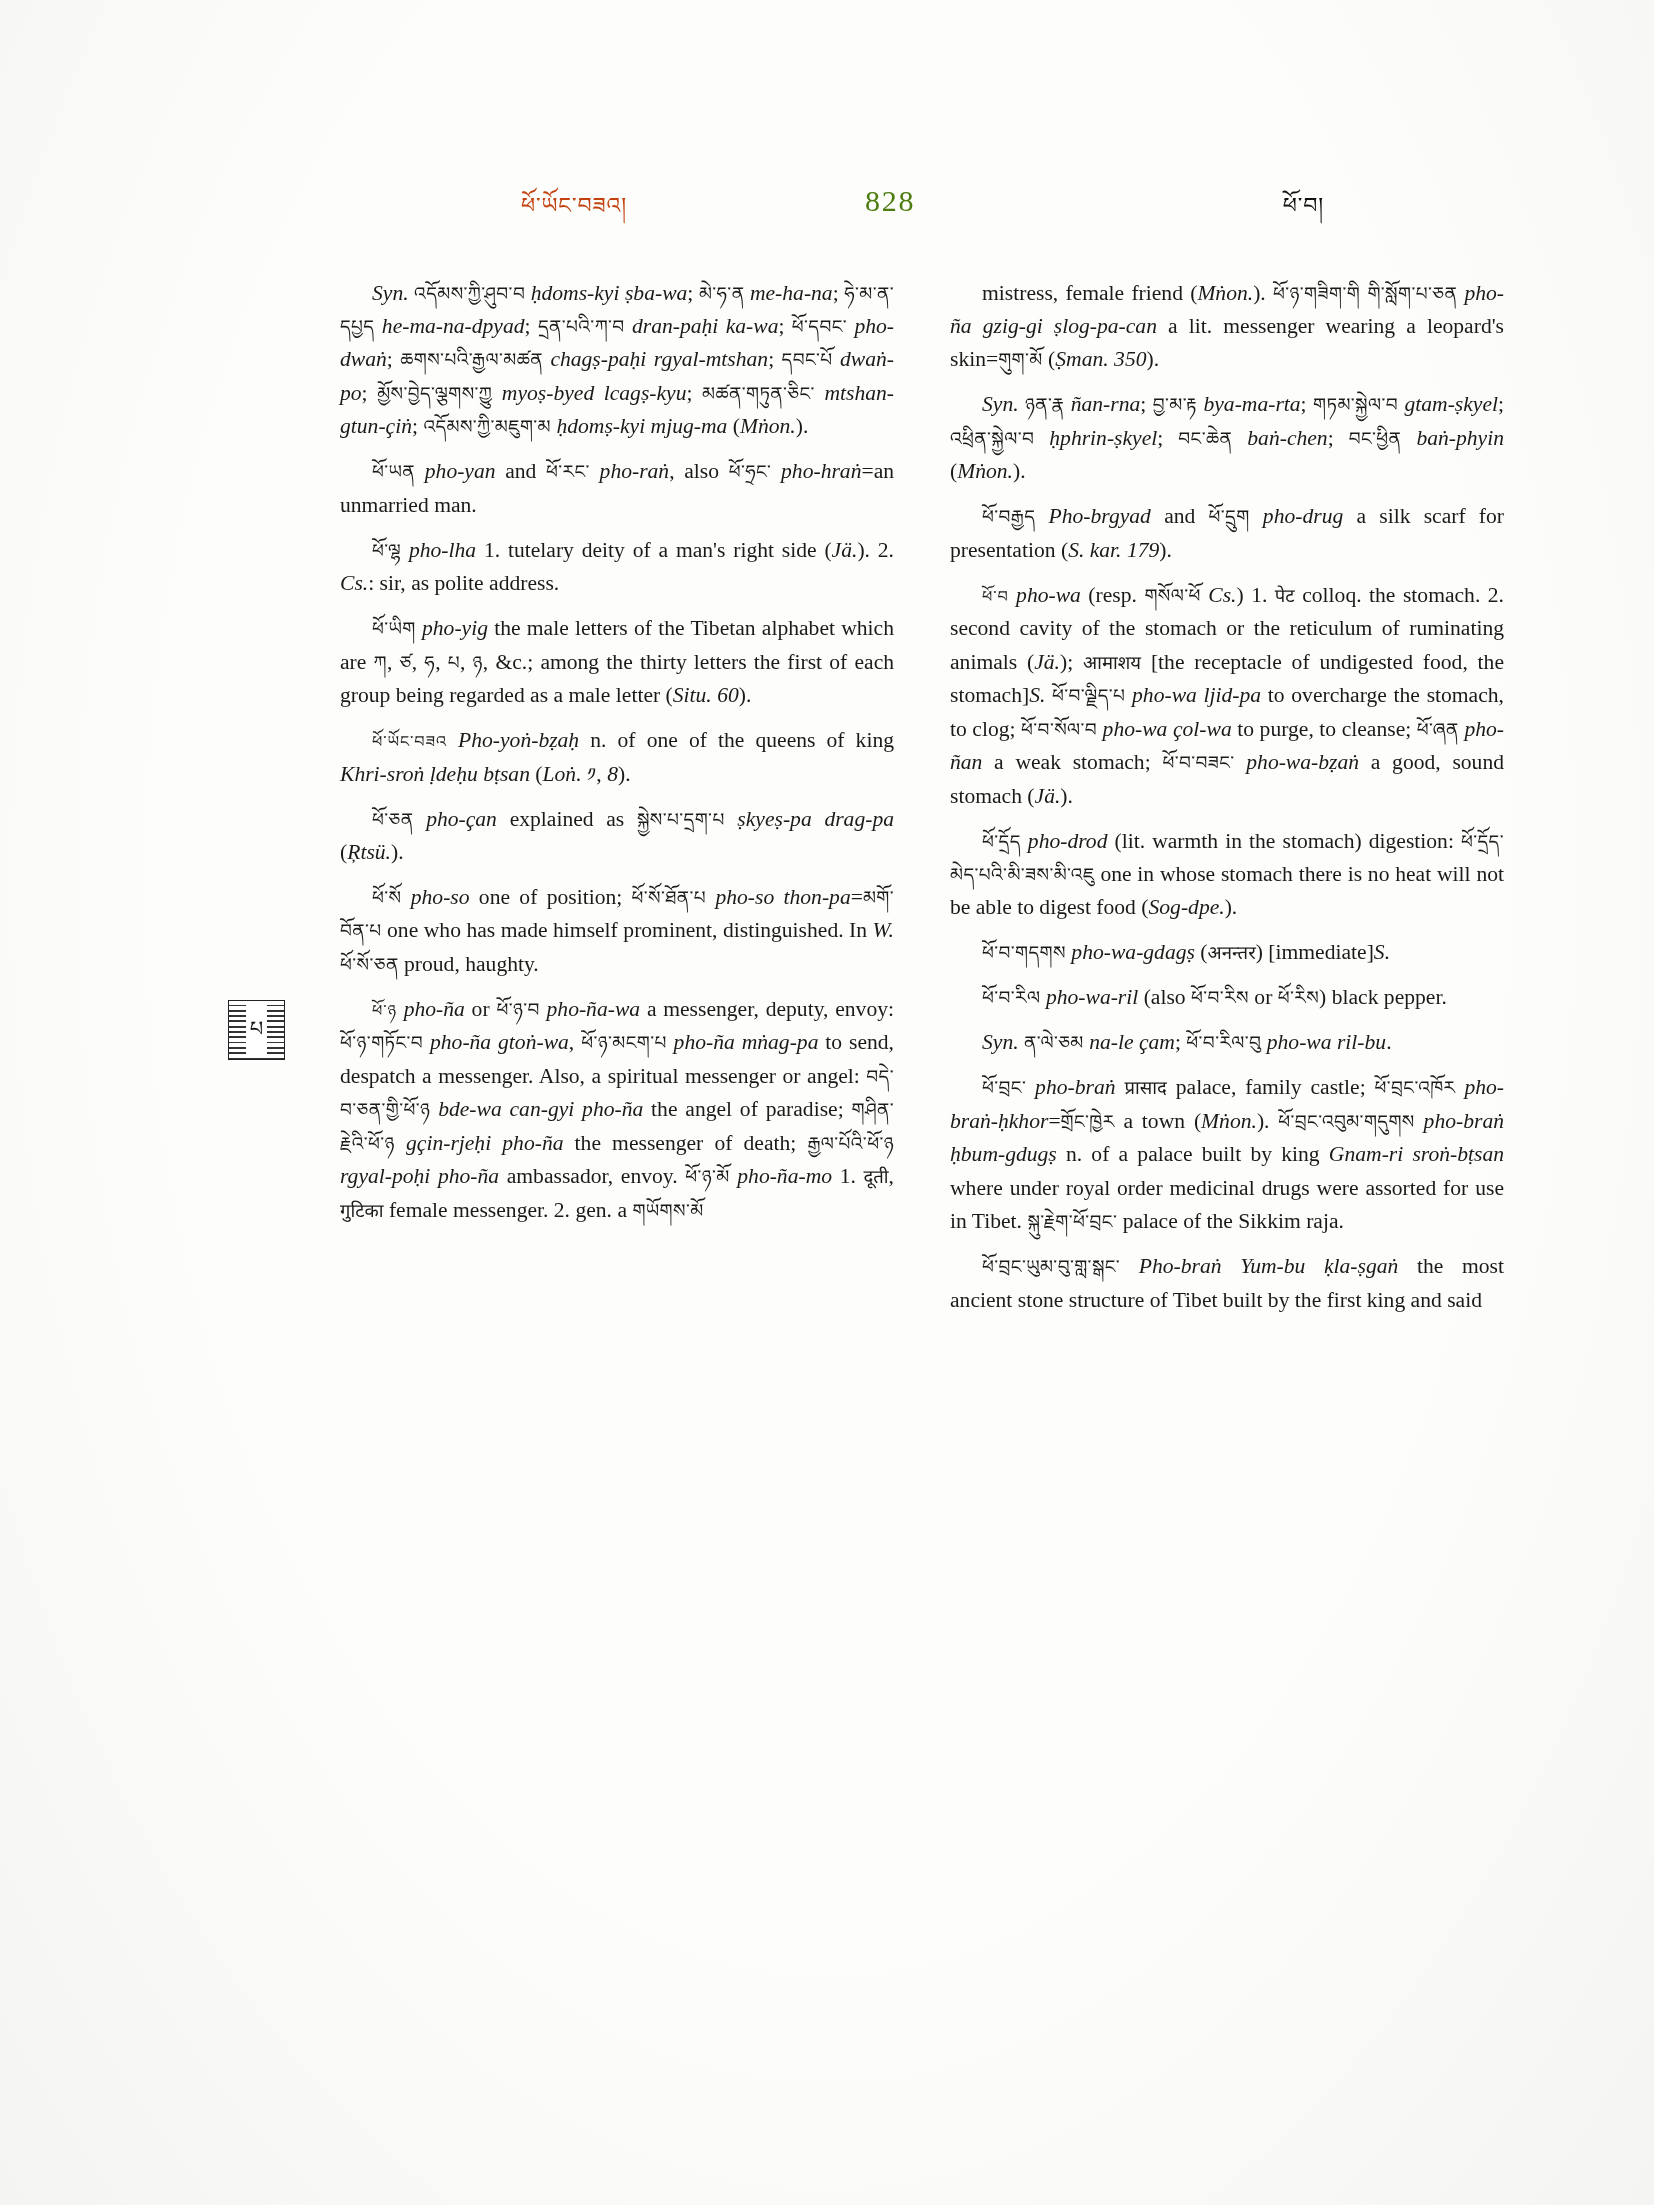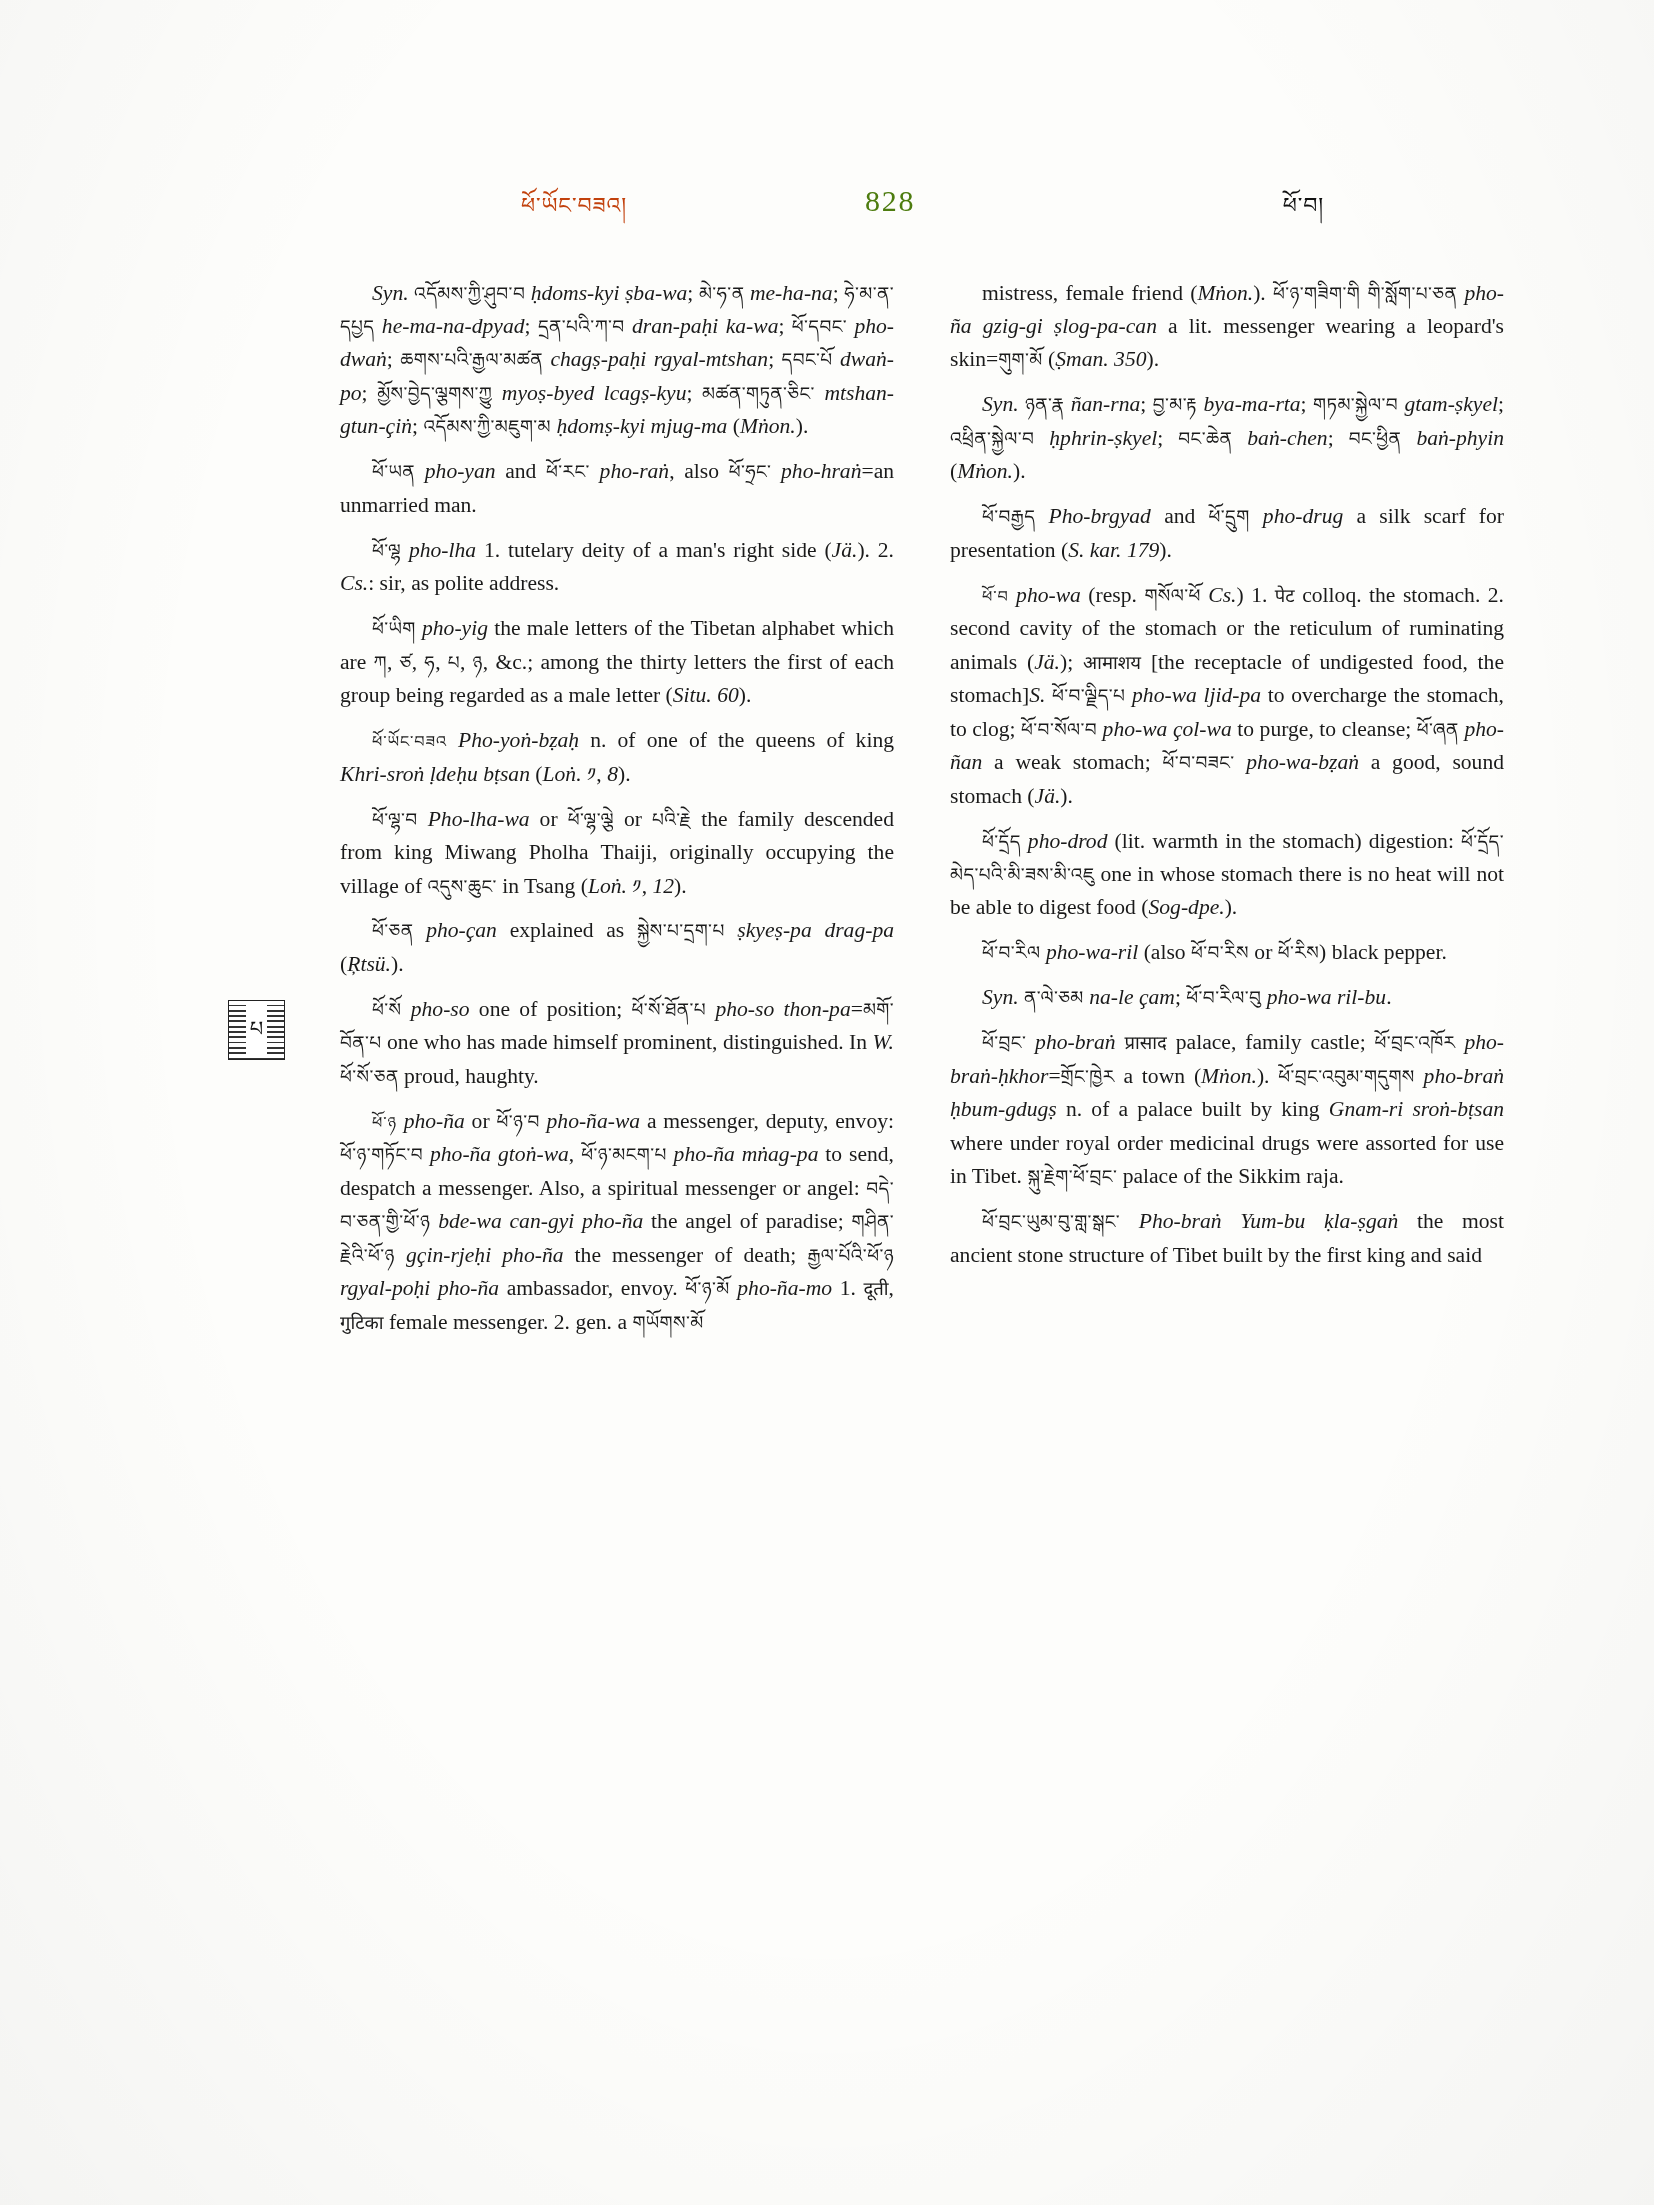--- a/index.html
+++ b/index.html
@@ -146,31 +146,31 @@
     <span>པ</span>
   </div>
 
   <div class="columns">
     <div class="col" id="col-left">
         <p class="lead"><span class="hw">Syn.</span> <span class="tib">འདོམས་ཀྱི་ཤུབ་བ</span> <i>ḥdoms-kyi ṣba-wa</i>; <span class="tib">མེ་ཧ་ན</span> <i>me-ha-na</i>; <span class="tib">ཧེ་མ་ན་དཔྱད</span> <i>he-ma-na-dpyad</i>; <span class="tib">དྲན་པའི་ཀ་བ</span> <i>dran-paḥi ka-wa</i>; <span class="tib">ཕོ་དབང་</span> <i>pho-dwaṅ</i>; <span class="tib">ཆགས་པའི་རྒྱལ་མཚན</span> <i>chagṣ-paḥi rgyal-mtshan</i>; <span class="tib">དབང་པོ</span> <i>dwaṅ-po</i>; <span class="tib">མྱོས་བྱེད་ལྕགས་ཀྱུ</span> <i>myoṣ-byed lcagṣ-kyu</i>; <span class="tib">མཚན་གཏུན་ཅིང་</span> <i>mtshan-gtun-ҫiṅ</i>; <span class="tib">འདོམས་ཀྱི་མཇུག་མ</span> <i>ḥdomṣ-kyi mjug-ma</i> (<i>Mṅon.</i>).</p>
         <p class="lead"><span class="tib">ཕོ་ཡན</span> <i>pho-yan</i> and <span class="tib">ཕོ་རང་</span> <i>pho-raṅ</i>, also <span class="tib">ཕོ་ཧྲང་</span> <i>pho-hraṅ</i>=an unmarried man.</p>
         <p class="lead"><span class="tib">ཕོ་ལྷ</span> <i>pho-lha</i> 1. tutelary deity of a man's right side (<i>Jä.</i>). 2. <i>Cs.</i>: sir, as polite address.</p>
         <p class="lead"><span class="tib">ཕོ་ཡིག</span> <i>pho-yig</i> the male letters of the Tibetan alphabet which are <span class="tib">ཀ</span>, <span class="tib">ཙ</span>, <span class="tib">ཧ</span>, <span class="tib">པ</span>, <span class="tib">ཉ</span>, &amp;c.; among the thirty letters the first of each group being regarded as a male letter (<i>Situ. 60</i>).</p>
         <p class="lead"><span class="tibbig">ཕོ་ཡོང་བཟའ</span> <i>Pho-yoṅ-bẓaḥ</i> n. of one of the queens of king <i>Khri-sroṅ ḷdeḥu bṭsan</i> (<i>Loṅ.</i> <span class="tib">༡</span>, <i>8</i>).</p>
-        <p class="lead"><span class="tib">ཕོ་ལྷ་བ</span> <i>Pho-lha-wa</i> or <span class="tib">ཕོ་ལྷ་ལྕེ</span> or <span class="tib">པའི་རྗེ</span> the family descended from king Miwang Pholha Thaiji, originally occupying the village of <span class="tib">འདུས་ཆུང་</span> in Tsang (<i>Loṅ.</i> <span class="tib">༡</span>, <i>12</i>).</p>
         <p class="lead"><span class="tib">ཕོ་ཅན</span> <i>pho-ҫan</i> explained as <span class="tib">སྐྱེས་པ་དྲག་པ</span> <i>ṣkyeṣ-pa drag-pa</i> (<i>Ŗtsü.</i>).</p>
         <p class="lead"><span class="tib">ཕོ་སོ</span> <i>pho-so</i> one of position; <span class="tib">ཕོ་སོ་ཐོན་པ</span> <i>pho-so thon-pa</i>=<span class="tib">མགོ་བོན་པ</span> one who has made himself prominent, distinguished. In <i>W.</i> <span class="tib">ཕོ་སོ་ཅན</span> proud, haughty.</p>
         <p class="lead"><span class="tibbig">ཕོ་ཉ</span> <i>pho-ña</i> or <span class="tib">ཕོ་ཉ་བ</span> <i>pho-ña-wa</i> a messenger, deputy, envoy: <span class="tib">ཕོ་ཉ་གཏོང་བ</span> <i>pho-ña gtoṅ-wa</i>, <span class="tib">ཕོ་ཉ་མངག་པ</span> <i>pho-ña mṅag-pa</i> to send, despatch a messenger. Also, a spiritual messenger or angel: <span class="tib">བདེ་བ་ཅན་གྱི་ཕོ་ཉ</span> <i>bde-wa can-gyi pho-ña</i> the angel of paradise; <span class="tib">གཤིན་རྗེའི་ཕོ་ཉ</span> <i>gҫin-rjeḥi pho-ña</i> the messenger of death; <span class="tib">རྒྱལ་པོའི་ཕོ་ཉ</span> <i>rgyal-poḥi pho-ña</i> ambassador, envoy. <span class="tib">ཕོ་ཉ་མོ</span> <i>pho-ña-mo</i> 1. <span class="dev">दूती</span>, <span class="dev">गुटिका</span> female messenger. 2. gen. a <span class="tib">གཡོགས་མོ</span></p>
       </div>
     <div class="col" id="col-right">
         <p class="lead">mistress, female friend (<i>Mṅon.</i>). <span class="tib">ཕོ་ཉ་གཟིག་གི</span> <span class="tib">གི་སློག་པ་ཅན</span> <i>pho-ña gzig-gi ṣlog-pa-can</i> a lit. messenger wearing a leopard's skin=<span class="tib">གུག་མོ</span> (<i>Ṣman. 350</i>).</p>
         <p class="lead"><span class="hw">Syn.</span> <span class="tib">ཉན་རྣ</span> <i>ñan-rna</i>; <span class="tib">བྱ་མ་རྟ</span> <i>bya-ma-rta</i>; <span class="tib">གཏམ་སྐྱེལ་བ</span> <i>gtam-ṣkyel</i>; <span class="tib">འཕྲིན་སྐྱེལ་བ</span> <i>ḥphrin-ṣkyel</i>; <span class="tib">བང་ཆེན</span> <i>baṅ-chen</i>; <span class="tib">བང་ཕྱིན</span> <i>baṅ-phyin</i> (<i>Mṅon.</i>).</p>
         <p class="lead"><span class="tib">ཕོ་བརྒྱད</span> <i>Pho-brgyad</i> and <span class="tib">ཕོ་དྲུག</span> <i>pho-drug</i> a silk scarf for presentation (<i>S. kar. 179</i>).</p>
         <p class="lead"><span class="tibbig">ཕོ་བ</span> <i>pho-wa</i> (resp. <span class="tib">གསོལ་ཕོ</span> <i>Cs.</i>) 1. <span class="dev">पेट</span> colloq. the stomach. 2. second cavity of the stomach or the reticulum of ruminating animals (<i>Jä.</i>); <span class="dev">आमाशय</span> [the receptacle of undigested food, the stomach]<i>S.</i> <span class="tib">ཕོ་བ་ལྗིད་པ</span> <i>pho-wa ljid-pa</i> to overcharge the stomach, to clog; <span class="tib">ཕོ་བ་སོལ་བ</span> <i>pho-wa ҫol-wa</i> to purge, to cleanse; <span class="tib">ཕོ་ཞན</span> <i>pho-ñan</i> a weak stomach; <span class="tib">ཕོ་བ་བཟང་</span> <i>pho-wa-bẓaṅ</i> a good, sound stomach (<i>Jä.</i>).</p>
         <p class="lead"><span class="tib">ཕོ་དྲོད</span> <i>pho-drod</i> (lit. warmth in the stomach) digestion: <span class="tib">ཕོ་དྲོད་མེད་པའི་མི་ཟས་མི་འཇུ</span> one in whose stomach there is no heat will not be able to digest food (<i>Sog-dpe.</i>).</p>
+        <p class="lead"><span class="tib">ཕོ་བ་གདགས</span> <i>pho-wa-gdagṣ</i> (<span class="dev">अनन्तर</span>) [immediate]<i>S.</i></p>
         <p class="lead"><span class="tib">ཕོ་བ་རིལ</span> <i>pho-wa-ril</i> (also <span class="tib">ཕོ་བ་རིས</span> or <span class="tib">ཕོ་རིས</span>) black pepper.</p>
         <p class="lead"><span class="hw">Syn.</span> <span class="tib">ན་ལེ་ཅམ</span> <i>na-le ҫam</i>; <span class="tib">ཕོ་བ་རིལ་བུ</span> <i>pho-wa ril-bu</i>.</p>
         <p class="lead"><span class="tib">ཕོ་བྲང་</span> <i>pho-braṅ</i> <span class="dev">प्रासाद</span> palace, family castle; <span class="tib">ཕོ་བྲང་འཁོར</span> <i>pho-braṅ-ḥkhor</i>=<span class="tib">གྲོང་ཁྱེར</span> a town (<i>Mṅon.</i>). <span class="tib">ཕོ་བྲང་འབུམ་གདུགས</span> <i>pho-braṅ ḥbum-gdugṣ</i> n. of a palace built by king <i>Gnam-ri sroṅ-bṭsan</i> where under royal order medicinal drugs were assorted for use in Tibet. <span class="tib">སྐུ་རྗེག་ཕོ་བྲང་</span> palace of the Sikkim raja.</p>
         <p class="lead"><span class="tib">ཕོ་བྲང་ཡུམ་བུ་གླ་སྒང་</span> <i>Pho-braṅ Yum-bu ḳla-ṣgaṅ</i> the most ancient stone structure of Tibet built by the first king and said</p>
       </div>
   </div>
 
 </div>
 
 

